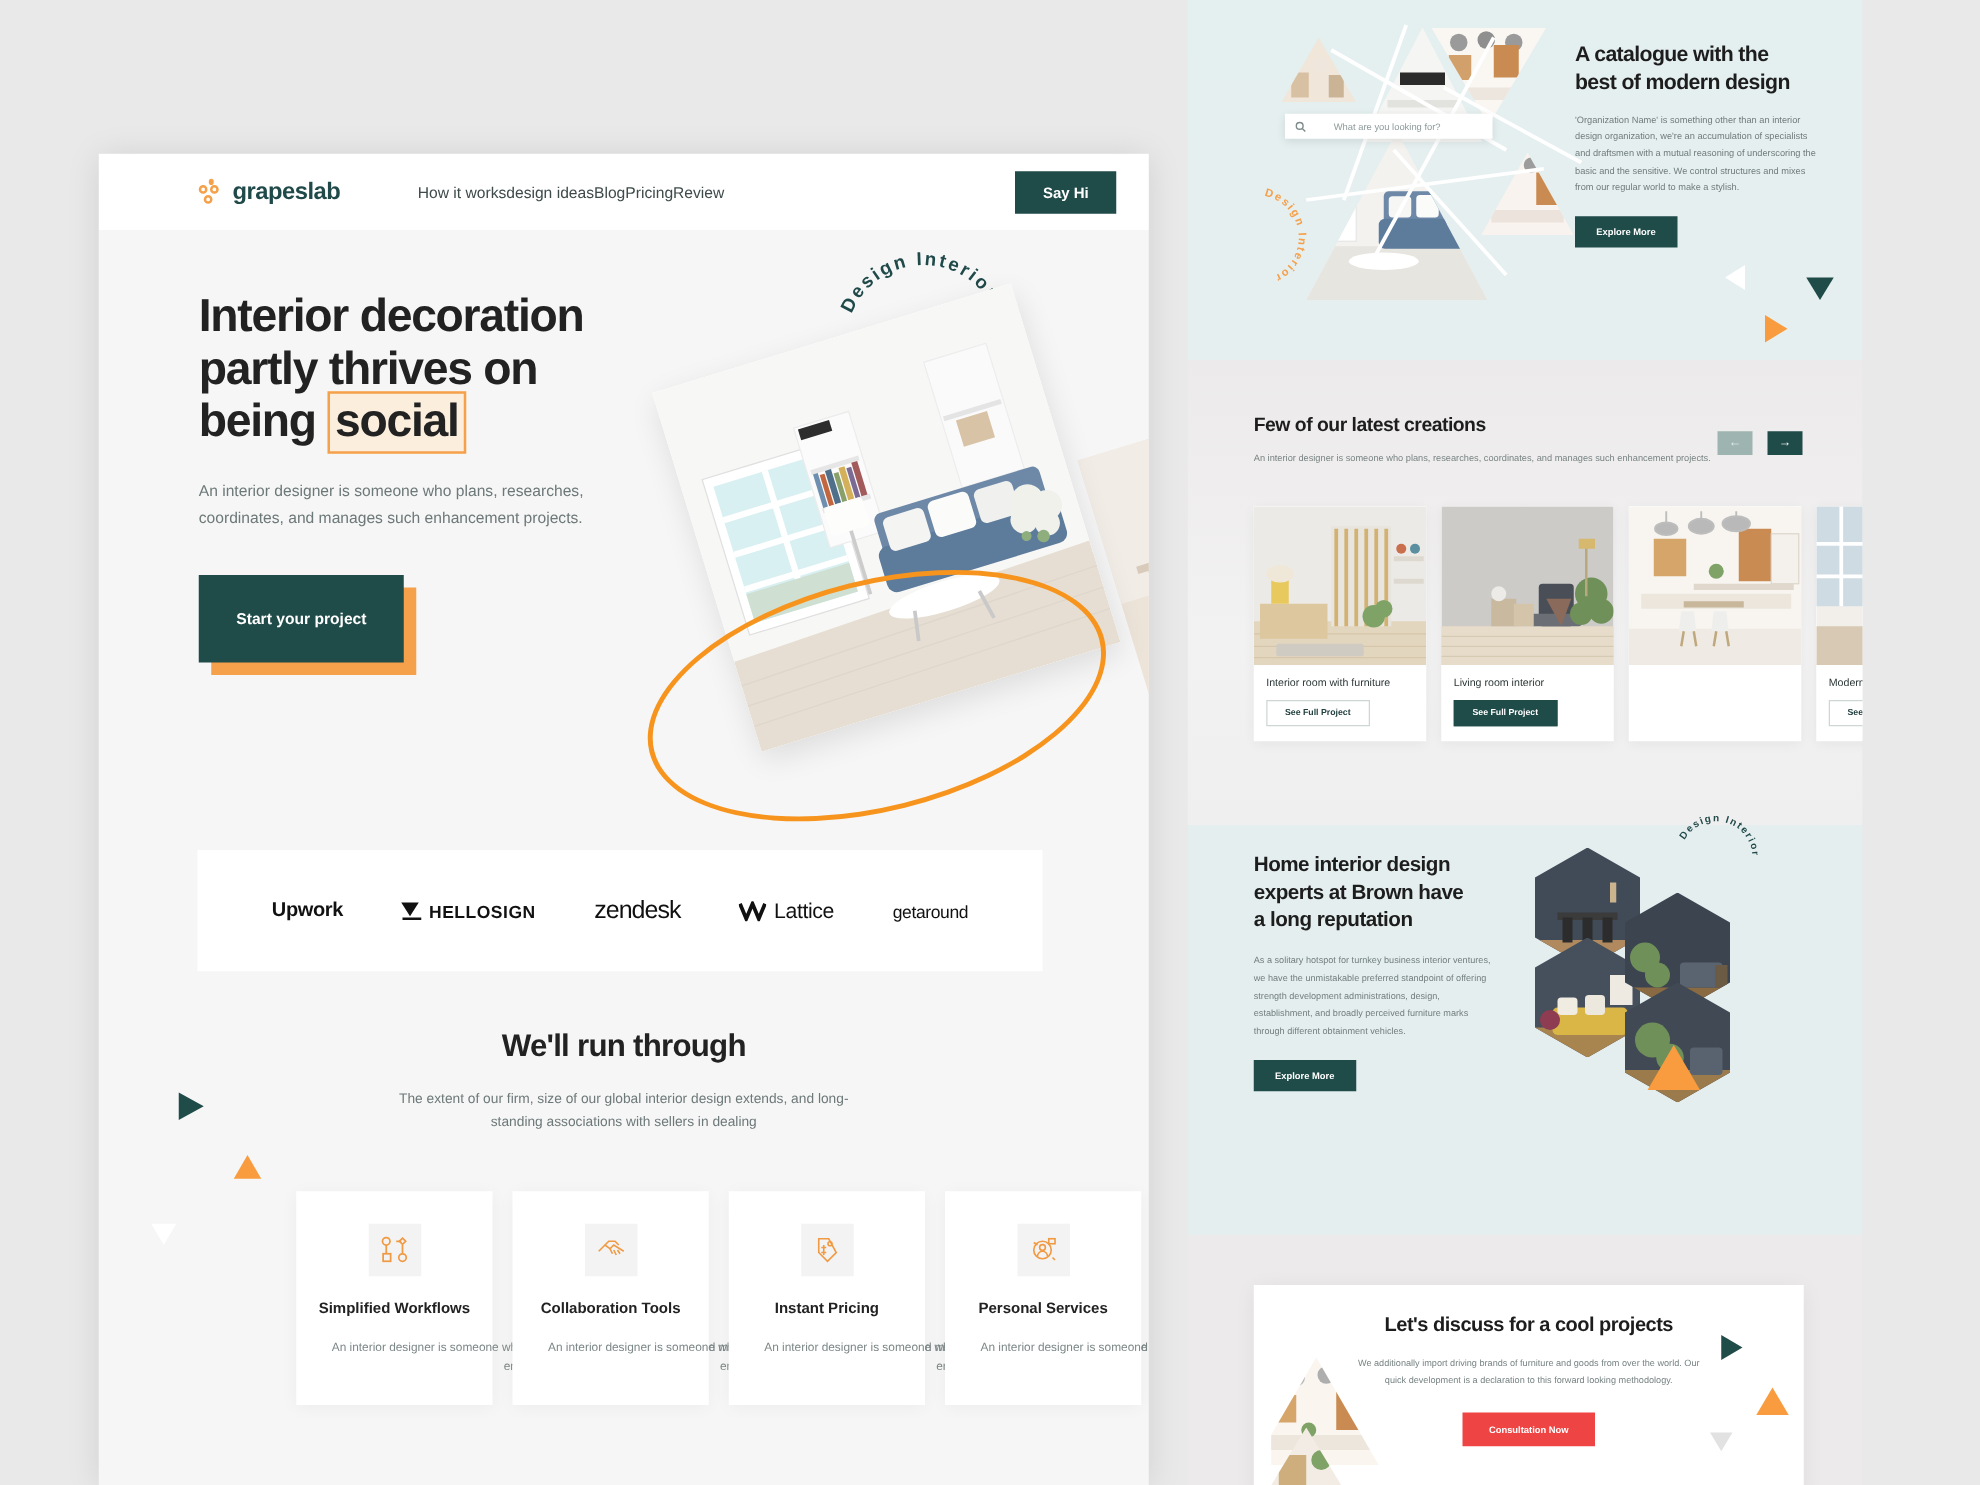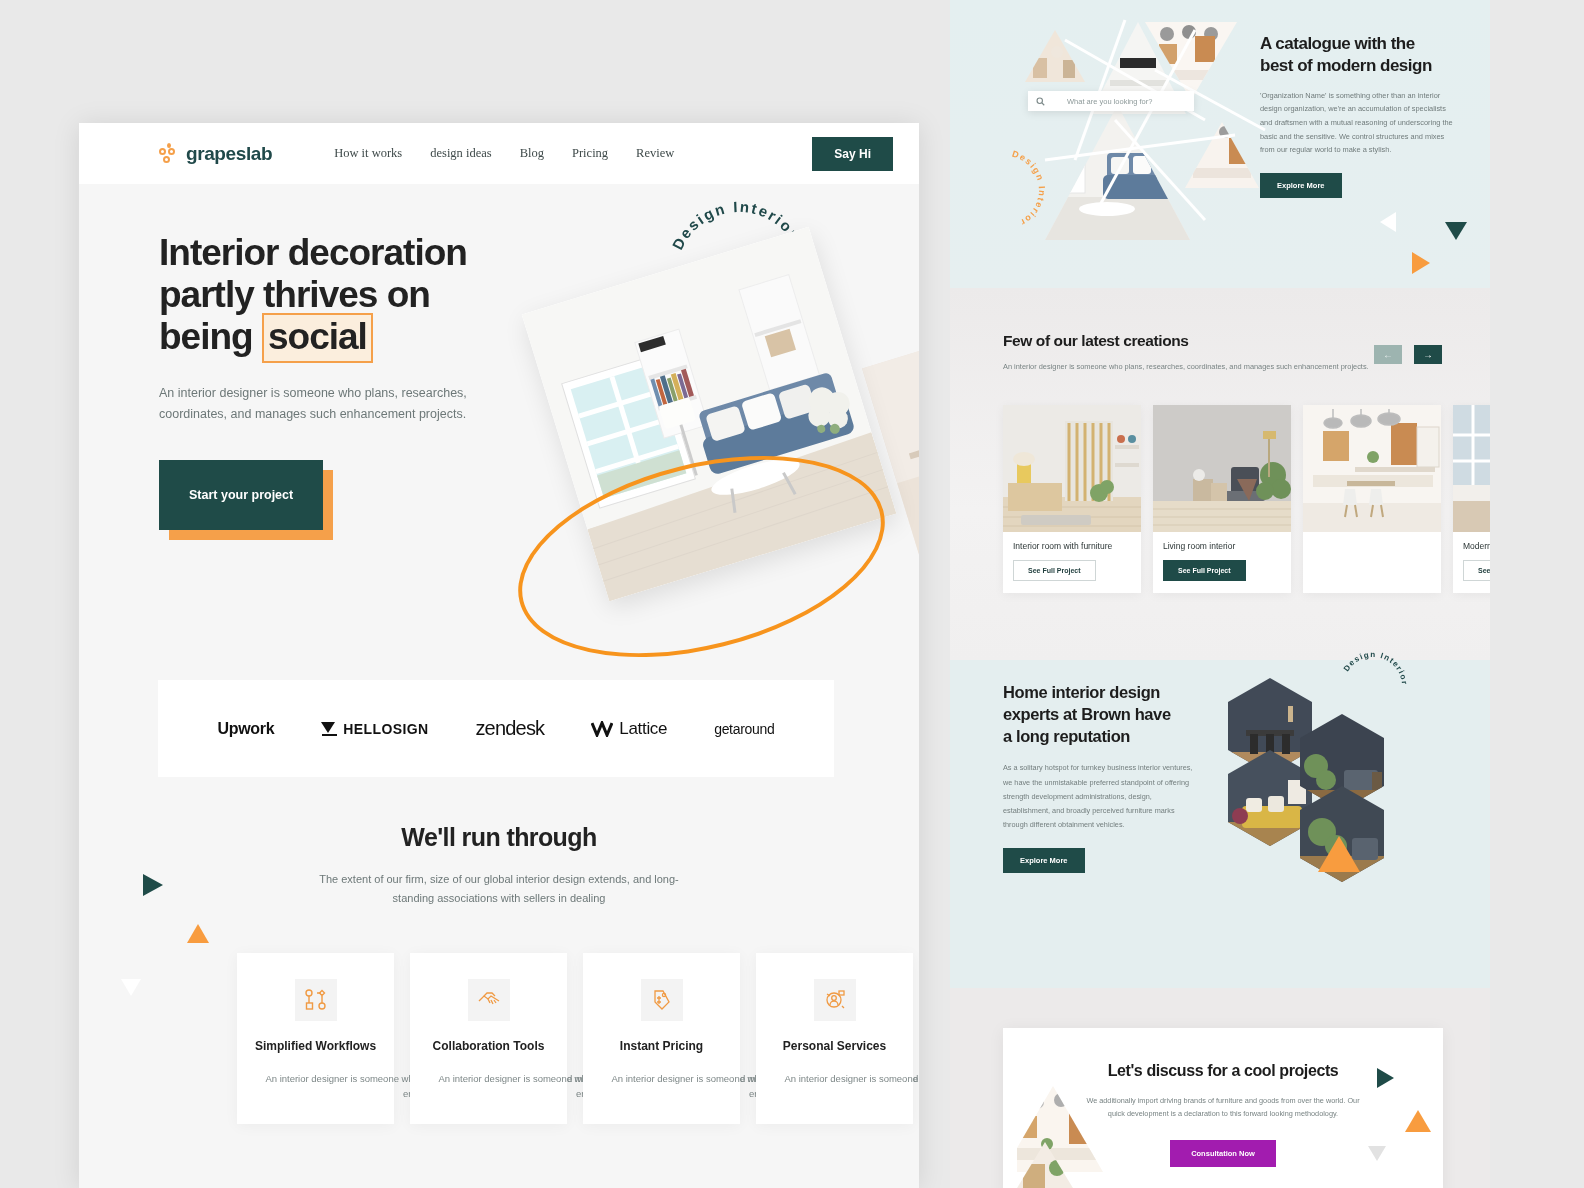--- a/index.html
+++ b/index.html
@@ -22,21 +22,21 @@
     padding:0 26px 0 0;
   }
   .logo{display:flex;align-items:center;gap:7px;margin-left:80px;}
   .logo-mark{width:20px;height:22px;position:relative;}
   .logo-mark i{position:absolute;border:2px solid #f5a04a;border-radius:50%;display:block;}
   .lm1{width:7px;height:7px;left:0;top:5px;}
   .lm2{width:7px;height:7px;left:9px;top:5px;}
   .lm3{width:7px;height:7px;left:4px;top:13px;}
   .lm-stem{position:absolute;width:2px;height:5px;background:#f5a04a;left:8px;top:0;}
   .logo-text{font-size:19px;font-weight:700;color:#20494a;letter-spacing:-.4px;}
-  .nav-links{display:flex;gap:28px;margin-left:62px;font-family:Liberation Serif, serif;}
+  .nav-links{display:flex;margin-left:62px;}
   .nav-links a{font-size:12.5px;color:#3f4a4a;text-decoration:none;}
   .say-hi{
     margin-left:auto;background:#1f4b48;color:#fff;border:none;
     font-size:12px;font-weight:700;padding:10px 22px;cursor:pointer;
     font-family:"Liberation Sans", sans-serif;
   }
 
   .hero{position:relative;height:560px;}
   .hero-copy{position:absolute;left:80px;top:48px;width:400px;}
   .hero-h1{
@@ -165,24 +165,24 @@
   .hexgrid{position:absolute;left:268px;top:18px;width:190px;height:200px;}
   .hex{position:absolute;width:84px;height:96px;overflow:hidden;
     clip-path:polygon(50% 0%,100% 25%,100% 75%,50% 100%,0% 75%,0% 25%);}
   .ring-hex{position:absolute;left:385px;top:-12px;width:76px;height:76px;}
   .ring-hex text{font-size:8px;fill:#20494a;font-weight:600;letter-spacing:1.3px;}
 
   .r4-card{
     position:absolute;left:53px;top:40px;width:440px;height:170px;background:#fff;
     box-shadow:0 2px 16px rgba(0,0,0,.06);overflow:hidden;
   }
-  .r4-card h2{text-align:center;margin-top:34px;font-size:16px;font-weight:800;color:#1d1d1d;letter-spacing:-.4px;}
+  .r4-card h2{text-align:center;margin-top:24px;font-size:16px;font-weight:800;color:#1d1d1d;letter-spacing:-.4px;}
   .r4-card p{text-align:center;margin:14px auto 0;width:285px;font-size:7.3px;line-height:1.85;color:#788383;}
   .r4-btn{
-    display:block;margin:19px auto 0;background:#a21caf;color:#fff;border:none;
+    display:block;margin:19px auto 0;background:#ef4444;color:#fff;border:none;
     font-size:7.5px;font-weight:700;padding:9px 21px;cursor:pointer;
     font-family:"Liberation Sans", sans-serif;
   }
   .r4-art{position:absolute;left:14px;top:58px;width:100px;height:112px;}
 
   
   .im{width:100%;height:100%;display:block;}
 </style>
 </head>
 <body>

